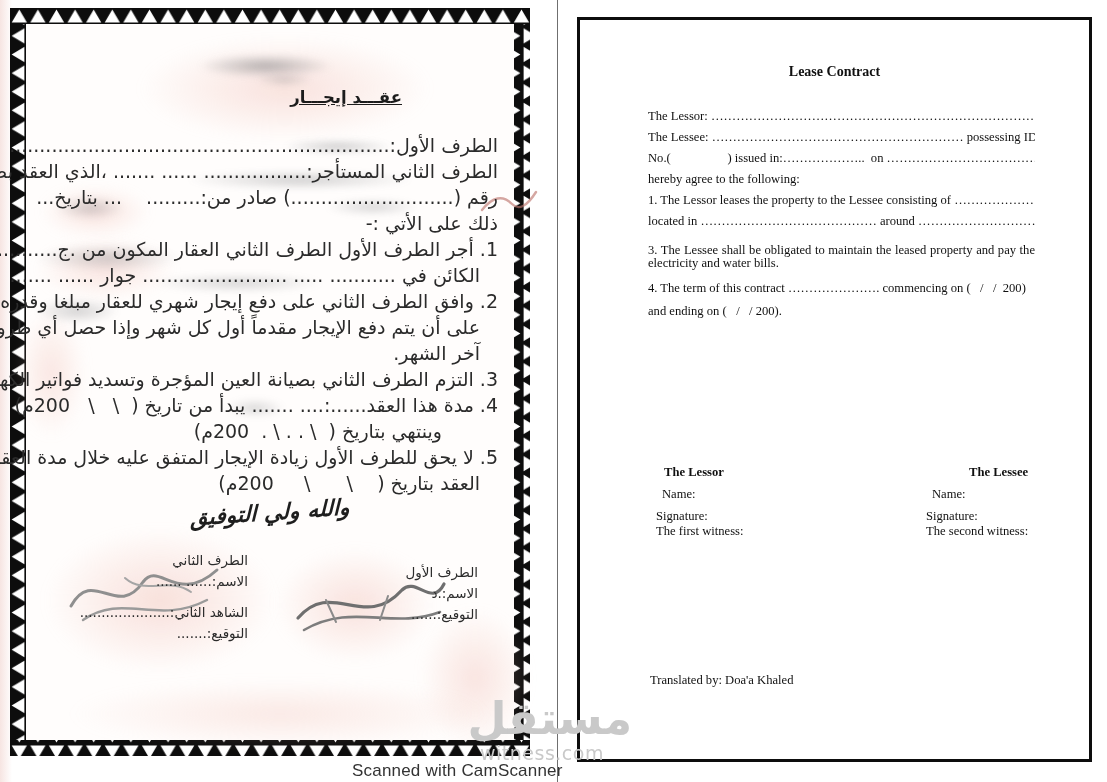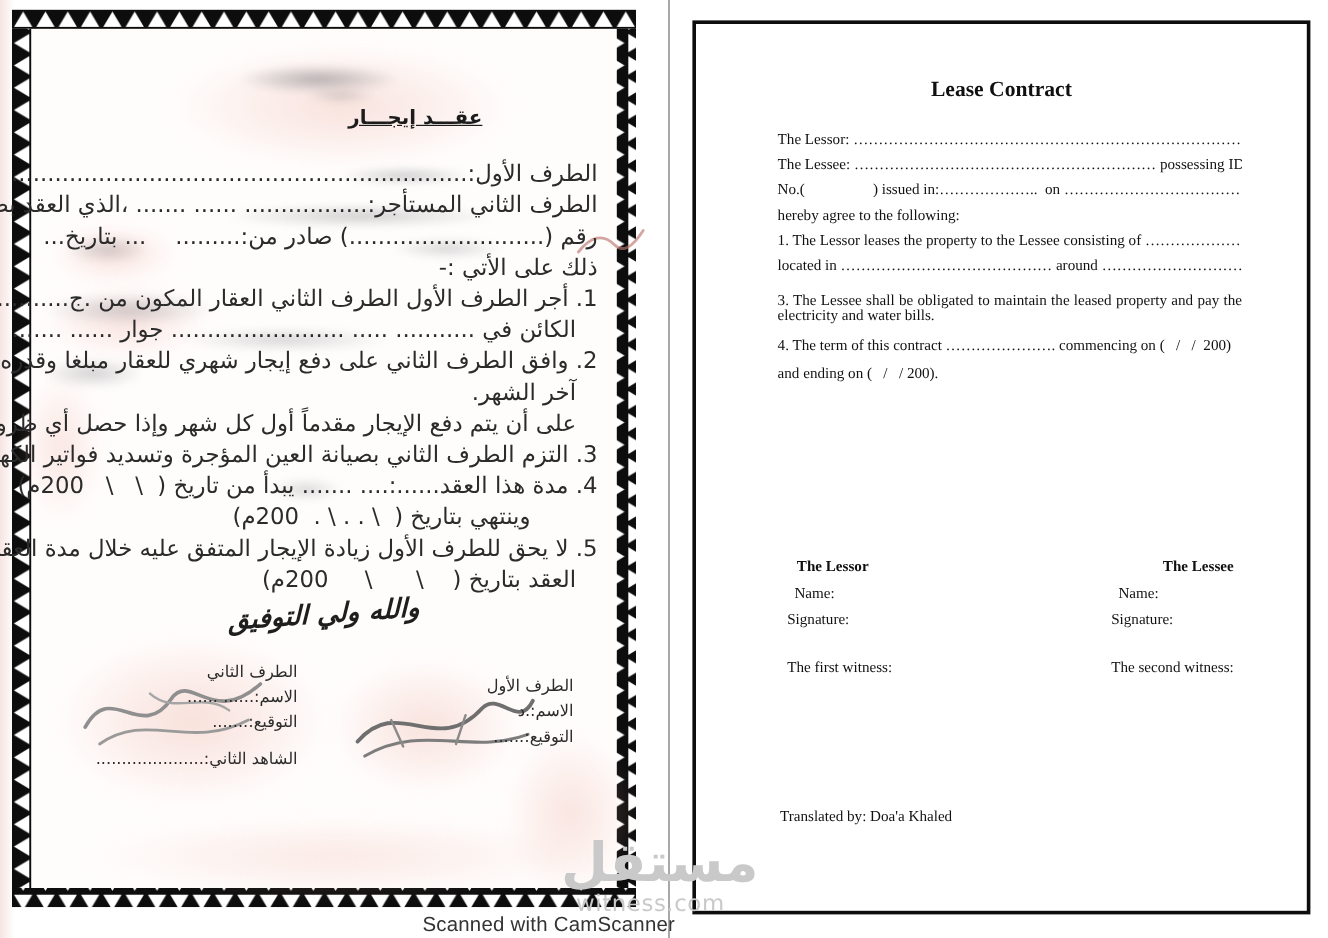--- a/index.html
+++ b/index.html
@@ -56,36 +56,36 @@
     font-family:"Liberation Sans",sans-serif;font-size:17px;color:#333333;
     white-space:nowrap;letter-spacing:.2px;
   }
   
   .trans-page{
     position:absolute;left:577px;top:17px;width:515px;height:745px;
     background:#ffffff;border:3px solid #0d0d0d;box-sizing:border-box;
     font-family:"Liberation Serif",serif;color:#101010;
   }
   .en-title{
-    margin-top:44px;text-align:center;font-weight:bold;font-size:18px;
+    margin-top:44px;text-align:center;font-weight:bold;font-size:14px;
   }
   .en-body{position:absolute;left:68px;right:54px;top:86px;font-size:12.6px;}
   .en-line{line-height:21px;height:21px;white-space:nowrap;overflow:hidden;}
   .en-para{line-height:13.4px;text-align:justify;}
   .p2{margin-top:5px;}
   .p3{margin-top:12px;}
   .l4a{margin-top:7px;}
   .l4b{margin-top:2px;}
   .p5{margin-top:5px;}
   .en-sig-col{position:absolute;font-size:12.6px;}
   .en-sig-col .hdr{font-weight:bold;}
   .en-sig-col .row{line-height:15px;}
   .en-sig-col .r2{margin-top:7px;}
   .en-sig-col .r3{margin-top:7px;}
-  .en-sig-col .r4{margin-top:25px;}
+  .en-sig-col .r4{}
   .esc-left{left:76px;top:445px;}
   .esc-right{left:346px;top:445px;}
   .esc-left .hdr{padding-left:8px;}
   .esc-right .hdr{padding-left:10px;text-align:right;}
   .esc-left .r2,.esc-right .r2{padding-left:6px;}
   .en-footer{position:absolute;left:70px;top:653px;font-size:12.6px;line-height:15px;}
   
   .wm{position:absolute;z-index:30;color:#c9c9c9;pointer-events:none;}
   .wm-ar{
     left:468px;top:694px;width:164px;text-align:center;
@@ -170,41 +170,41 @@
   <div class="ar-title">عقـــد إيجـــار</div>
 
   <div class="ar-content">
     <div class="ar-line">الطرف الأول:...............................................................</div>
     <div class="ar-line">الطرف الثاني المستأجر:................. ...... ....... ،الذي العقد بطاقة</div>
     <div class="ar-line">رقم (...........................) صادر من:......... &nbsp;&nbsp; ... بتاريخ... &nbsp;</div>
     <div class="ar-line">ذلك على الأتي :-</div>
     <div class="ar-line">1. أجر الطرف الأول الطرف الثاني العقار المكون من .ج.....................</div>
     <div class="ar-line ind-s">الكائن في ........... ..... ........................ جوار ...... .......</div>
     <div class="ar-line">2. وافق الطرف الثاني على دفع إيجار شهري للعقار مبلغا وقدره.............</div>
+    <div class="ar-line ind-s">على أن يتم دفع الإيجار مقدماً أول كل شهر وإذا حصل أي ظروف يتم الدفع</div>
     <div class="ar-line ind-s">آخر الشهر.</div>
-    <div class="ar-line ind-s">على أن يتم دفع الإيجار مقدماً أول كل شهر وإذا حصل أي ظروف يتم الدفع</div>
     <div class="ar-line">3. التزم الطرف الثاني بصيانة العين المؤجرة وتسديد فواتير الكهرباء والماء.</div>
     <div class="ar-line">4. مدة هذا العقد......:.... ....... يبدأ من تاريخ ( &nbsp;\ &nbsp;&nbsp;\ &nbsp;&nbsp;200م)</div>
     <div class="ar-line ind-l">وينتهي بتاريخ ( &nbsp;\ . . \ . &nbsp;200م)</div>
     <div class="ar-line">5. لا يحق للطرف الأول زيادة الإيجار المتفق عليه خلال مدة العقد، وحرر هذا</div>
     <div class="ar-line ind-s">العقد بتاريخ (&nbsp;&nbsp;&nbsp;&nbsp;\&nbsp;&nbsp;&nbsp;&nbsp;&nbsp;&nbsp;\&nbsp;&nbsp;&nbsp;&nbsp; 200م)</div>
   </div>
 
   <div class="ar-closing">والله ولي التوفيق</div>
 
   <div class="sig-col sig1">
     <div class="row">الطرف الأول</div>
     <div class="row">الاسم:.د</div>
     <div class="row">التوقيع:......</div>
   </div>
   <div class="sig-col sig2">
     <div class="row">الطرف الثاني</div>
     <div class="row">الاسم:...... ......</div>
+    <div class="row wit">الشاهد الثاني:.....................</div>
     <div class="row">التوقيع:.......</div>
-    <div class="row wit">الشاهد الثاني:.....................</div>
   </div>
 </div>
 
 <div class="camscanner">Scanned with CamScanner</div>
 
 <div class="divider"></div>
 
 <div class="trans-page">
   <div class="en-title">Lease Contract</div>
 

